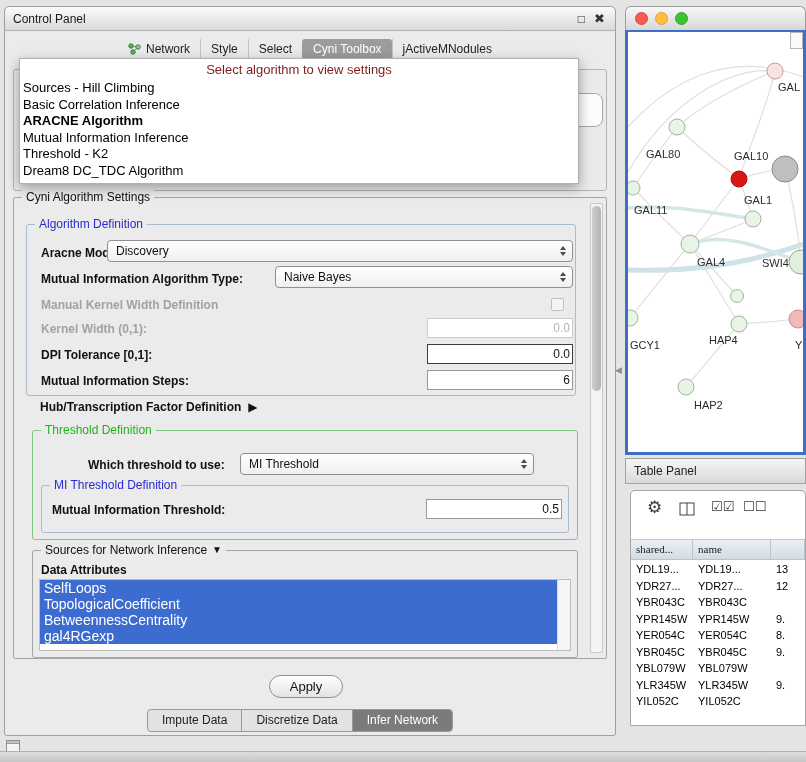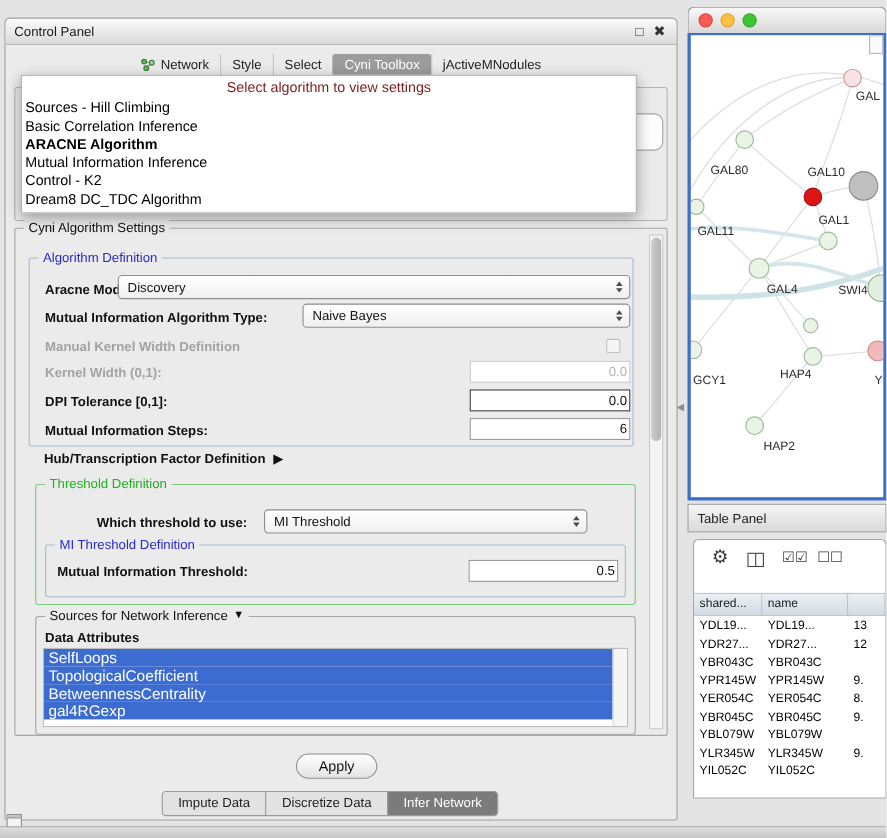--- a/index.html
+++ b/index.html
@@ -4,21 +4,21 @@
 <style>
   * { margin:0; padding:0; box-sizing:border-box; }
   html,body { width:806px; height:762px; }
   .root {
     position:relative; width:806px; height:762px; overflow:hidden;
     background:#e4e4e4; font-family:"Liberation Sans","DejaVu Sans",sans-serif;
     font-size:12px; color:#111;
   }
   
   .control-panel {
-    position:absolute; left:4px; top:16px; width:612px; height:730px;
+    position:absolute; left:4px; top:6px; width:612px; height:730px;
     background:#ebebeb; border:1px solid #9f9f9f; border-radius:5px 5px 3px 3px;
   }
   .cp-titlebar {
     position:absolute; left:0; top:0; right:0; height:24px;
     background:linear-gradient(#fbfbfb,#d9d9d9); border-bottom:1px solid #b3b3b3;
     border-radius:5px 5px 0 0;
   }
   .cp-title { position:absolute; left:8px; top:0; line-height:24px; font-size:12px; color:#1a1a1a; }
   .cp-btn { position:absolute; top:0; line-height:24px; font-size:12px; color:#333; }
   .cp-btn.float { right:30px; }
@@ -141,21 +141,21 @@
                  background:#fff; border:1px solid #a6a6a6; border-radius:5px 5px 0 0; overflow:hidden; }
   .tp-toolbar { position:absolute; left:0; top:4px; right:0; height:32px; }
   .tp-icon { position:absolute; top:4px; color:#3a3a3a; }
   .tp-icon.gear { left:16px; font-size:17px; top:2px; }
   .tp-icon.cols { left:48px; top:6px; }
   .tp-icon.checks { left:80px; font-size:13px; }
   .tp-icon.unchecks { left:112px; font-size:13px; }
   .thead { position:absolute; left:0; right:0; top:48px; height:21px; display:flex;
            background:linear-gradient(#eaeff4,#d3dce5); border-top:1px solid #b9c4ce;
            border-bottom:1px solid #b9c4ce; font-size:11px; color:#222; }
-  .th { line-height:19px; padding-left:5px; border-right:1px solid #b9c4ce; overflow:hidden; white-space:nowrap; }
+  .th { line-height:19px; padding-left:5px; border-right:1px solid #b9c4ce; overflow:hidden; white-space:nowrap;font-family:Liberation Serif, serif; }
   .tbody { position:absolute; left:0; right:0; top:70px; }
   .tr { display:flex; height:16.5px; font-size:11px; color:#000; }
   .td { line-height:16.5px; padding-left:5px; overflow:hidden; white-space:nowrap; }
   .c1 { width:62px; } .c2 { width:78px; } .c3 { flex:1; }
 
   .bottom-strip { position:absolute; left:0; right:0; bottom:0; height:11px;
                   background:linear-gradient(#dedede,#c7c7c7); border-top:1px solid #b1b1b1; }
   .mini-icon { position:absolute; left:6px; top:740px; width:14px; height:13px;
                border:1px solid #8f8f8f; background:#f4f4f4; }
   .mini-icon div { height:3px; background:#c3c3c3; border-bottom:1px solid #9d9d9d; }
@@ -199,21 +199,21 @@
 
     <div class="bg-groupbox"></div>
     <div class="bg-fragment"></div>
 
     <div class="dropdown">
       <div class="dd-placeholder">Select algorithm to view settings</div>
       <div class="dd-item">Sources - Hill Climbing</div>
       <div class="dd-item">Basic Correlation Inference</div>
       <div class="dd-item bold">ARACNE Algorithm</div>
       <div class="dd-item">Mutual Information Inference</div>
-      <div class="dd-item">Control - K2</div>
+      <div class="dd-item">Threshold - K2</div>
       <div class="dd-item">Dream8 DC_TDC Algorithm</div>
     </div>
 
     <div class="settings-group">
       <span class="group-label">Cyni Algorithm Settings</span>
       <div class="scrollbar">
           <div class="scroll-thumb"></div>
         </div>
 
       <div class="algo-group">

